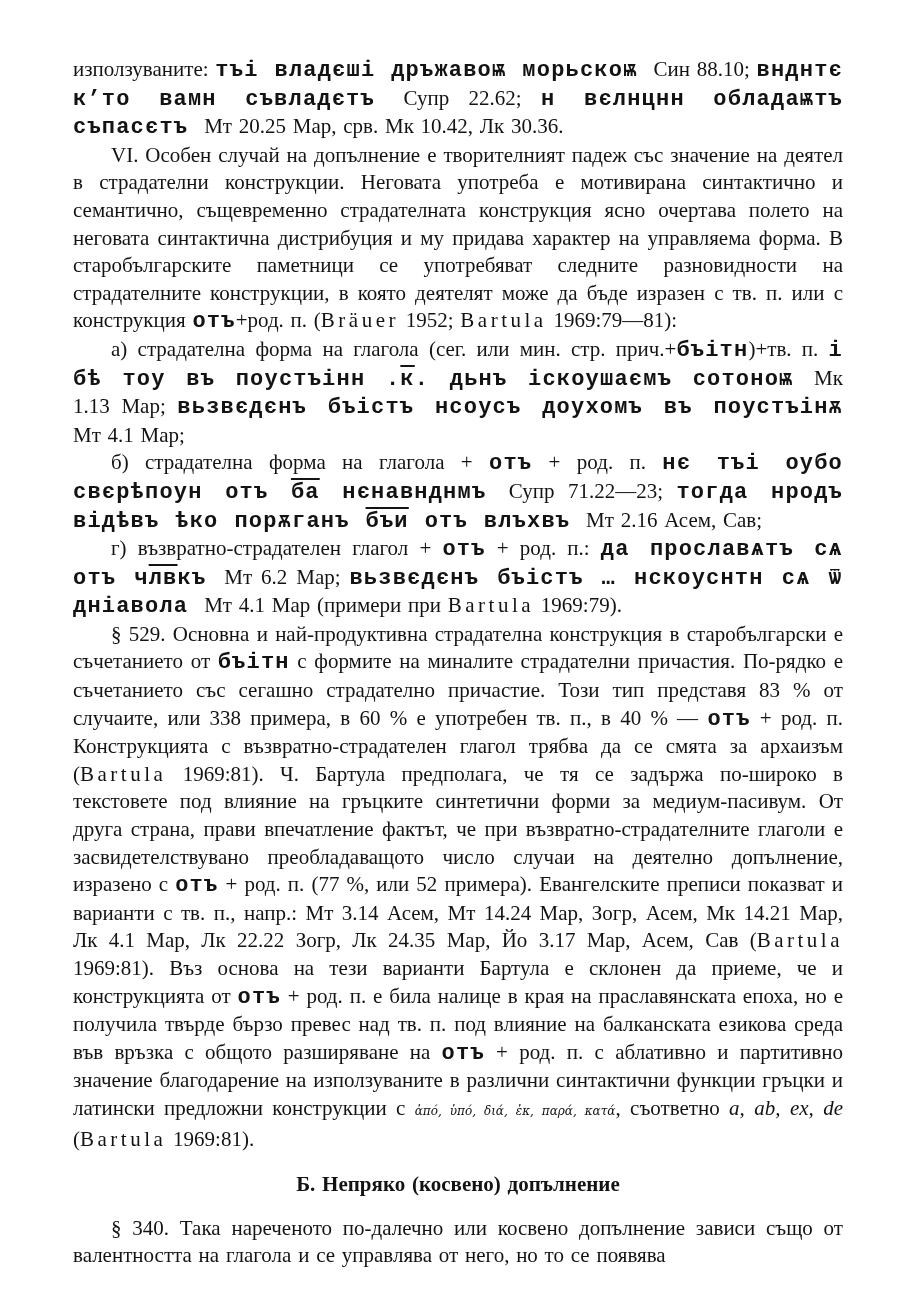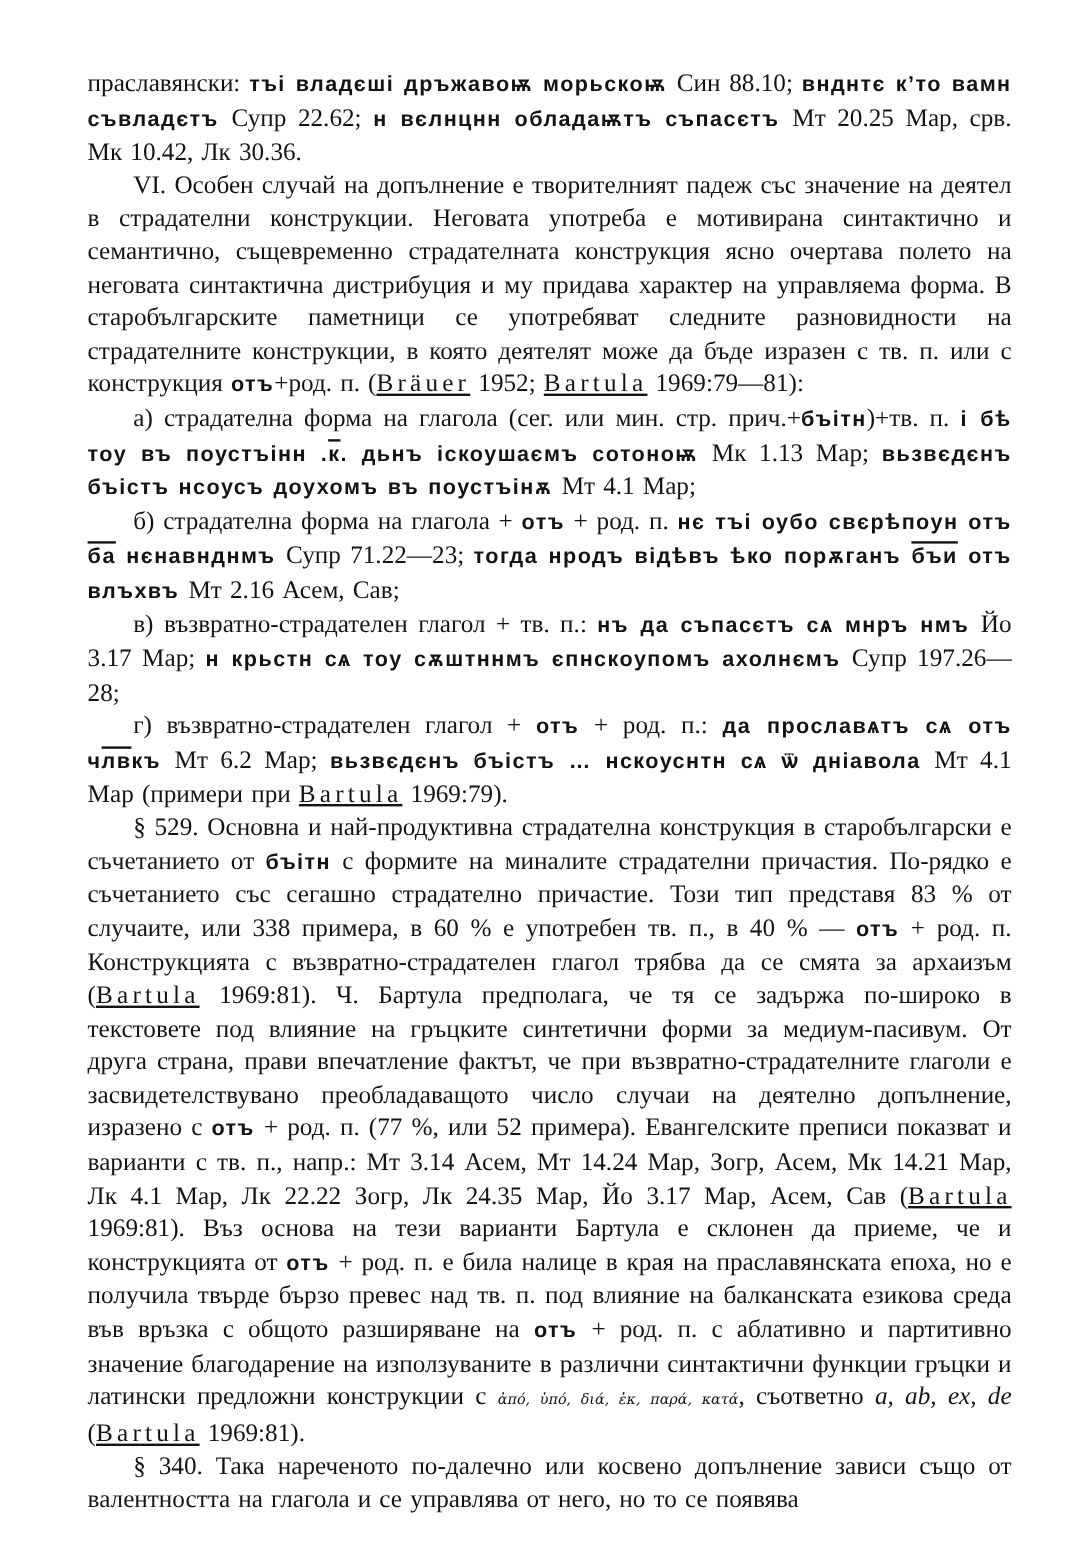--- a/index.html
+++ b/index.html
@@ -24,48 +24,48 @@
   .para {
     margin: 0;
     font-size: 21px;
     line-height: 27.6px;
     text-align: justify;
     word-spacing: 1.5px;
   }
   .para.indent { text-indent: 38px; }
   
   .ocs {
-    font-family: Liberation Sans, sans-serif;
+    font-family: Liberation Mono, monospace;
     font-weight: 700;
-    font-size: 18px;
+    font-size: 22px;
     letter-spacing: 1.2px;
   }
   .titlo {
     text-decoration: overline;
     text-decoration-thickness: 1.5px;
   }
-  .spaced { letter-spacing: 3.5px; text-decoration: underline; }
+  .spaced { letter-spacing: 3.5px; }
   .ital { font-style: italic; }
   .gk { font-style: italic; font-family: "DejaVu Serif", serif; font-size: 12px; }
   .section-heading {
     text-align: center;
     font-weight: 700;
     font-size: 21px;
     margin: 18px 0 16px 0;
     text-indent: 0;
   }
 </style>
 </head>
 <body>
 
 <div class="page">
   <div id="doc-content">
-      <p class="para"><span>праславянски: </span><span class="ocs">тъі владєші дръжавоѭ морьскоѭ </span><span>Син 88.10; </span><span class="ocs">внднтє к’то вамн съвладєтъ </span><span>Супр 22.62; </span><span class="ocs">н вєлнцнн обладаѭтъ съпасєтъ </span><span>Мт 20.25 Мар, срв. Мк 10.42, Лк 30.36.</span></p>
+      <p class="para"><span>използуваните: </span><span class="ocs">тъі владєші дръжавоѭ морьскоѭ </span><span>Син 88.10; </span><span class="ocs">внднтє к’то вамн съвладєтъ </span><span>Супр 22.62; </span><span class="ocs">н вєлнцнн обладаѭтъ съпасєтъ </span><span>Мт 20.25 Мар, срв. Мк 10.42, Лк 30.36.</span></p>
       <p class="para indent"><span>VI. Особен случай на допълнение е творителният падеж със значение на деятел в страдателни конструкции. Неговата употреба е мотивирана синтактично и семантично, същевременно страдателната конструкция ясно очертава полето на неговата синтактична дистрибуция и му придава характер на управляема форма. В старобългарските паметници се употребяват следните разновидности на страдателните конструкции, в която деятелят може да бъде изразен с тв. п. или с конструкция </span><span class="ocs">отъ</span><span>+род. п. (</span><span class="spaced">Bräuer</span><span> 1952; </span><span class="spaced">Bartula</span><span> 1969:79—81):</span></p>
       <p class="para indent"><span>а) страдателна форма на глагола (сег. или мин. стр. прич.+</span><span class="ocs">бъітн</span><span>)+тв. п. </span><span class="ocs">і бѣ тоу въ поустъінн .</span><span class="ocs titlo">к</span><span class="ocs">. дьнъ іскоушаємъ сотоноѭ </span><span>Мк 1.13 Мар; </span><span class="ocs">вьзвєдєнъ бъістъ нсоусъ доухомъ въ поустъінѫ </span><span>Мт 4.1 Мар;</span></p>
       <p class="para indent"><span>б) страдателна форма на глагола + </span><span class="ocs">отъ</span><span> + род. п. </span><span class="ocs">нє тъі оубо свєрѣпоун отъ </span><span class="ocs titlo">ба</span><span class="ocs"> нєнавнднмъ </span><span>Супр 71.22—23; </span><span class="ocs">тогда нродъ відѣвъ ѣко порѫганъ </span><span class="ocs titlo">бъи</span><span class="ocs"> отъ влъхвъ </span><span>Мт 2.16 Асем, Сав;</span></p>
-      <p class="para indent"><span>в) възвратно-страдателен глагол + тв. п.: </span><span class="ocs">нъ да съпасєтъ сѧ мнръ нмъ </span><span>Йо 3.17 Мар; </span><span class="ocs">н крьстн сѧ тоу сѫштннмъ єпнскоупомъ ахолнємъ </span><span>Супр 197.26—28;</span></p>
       <p class="para indent"><span>г) възвратно-страдателен глагол + </span><span class="ocs">отъ</span><span> + род. п.: </span><span class="ocs">да прославѧтъ сѧ отъ ч</span><span class="ocs titlo">лв</span><span class="ocs">къ </span><span>Мт 6.2 Мар; </span><span class="ocs">вьзвєдєнъ бъістъ … нскоуснтн сѧ ѿ дніавола </span><span>Мт 4.1 Мар (примери при </span><span class="spaced">Bartula</span><span> 1969:79).</span></p>
       <p class="para indent"><span>§ 529. Основна и най-продуктивна страдателна конструкция в старобългарски е съчетанието от </span><span class="ocs">бъітн</span><span> с формите на миналите страдателни причастия. По-рядко е съчетанието със сегашно страдателно причастие. Този тип представя 83 % от случаите, или 338 примера, в 60 % е употребен тв. п., в 40 % — </span><span class="ocs">отъ</span><span> + род. п. Конструкцията с възвратно-страдателен глагол трябва да се смята за архаизъм (</span><span class="spaced">Bartula</span><span> 1969:81). Ч. Бартула предполага, че тя се задържа по-широко в текстовете под влияние на гръцките синтетични форми за медиум-пасивум. От друга страна, прави впечатление фактът, че при възвратно-страдателните глаголи е засвидетелствувано преобладаващото число случаи на деятелно допълнение, изразено с </span><span class="ocs">отъ</span><span> + род. п. (77 %, или 52 примера). Евангелските преписи показват и варианти с тв. п., напр.: Мт 3.14 Асем, Мт 14.24 Мар, Зогр, Асем, Мк 14.21 Мар, Лк 4.1 Мар, Лк 22.22 Зогр, Лк 24.35 Мар, Йо 3.17 Мар, Асем, Сав (</span><span class="spaced">Bartula</span><span> 1969:81). Въз основа на тези варианти Бартула е склонен да приеме, че и конструкцията от </span><span class="ocs">отъ</span><span> + род. п. е била налице в края на праславянската епоха, но е получила твърде бързо превес над тв. п. под влияние на балканската езикова среда във връзка с общото разширяване на </span><span class="ocs">отъ</span><span> + род. п. с аблативно и партитивно значение благодарение на използуваните в различни синтактични функции гръцки и латински предложни конструкции с </span><span class="gk">ἀπό, ὑπό, διά, ἐκ, παρά, κατά</span><span>, съответно </span><span class="ital">a, ab, ex, de</span><span> (</span><span class="spaced">Bartula</span><span> 1969:81).</span></p>
+      <div class="para section-heading"><span>Б. Непряко (косвено) допълнение</span></div>
       <p class="para indent"><span>§ 340. Така нареченото по-далечно или косвено допълнение зависи също от валентността на глагола и се управлява от него, но то се появява</span></p>
     </div>
 
 </div>
 
 </body></html>

